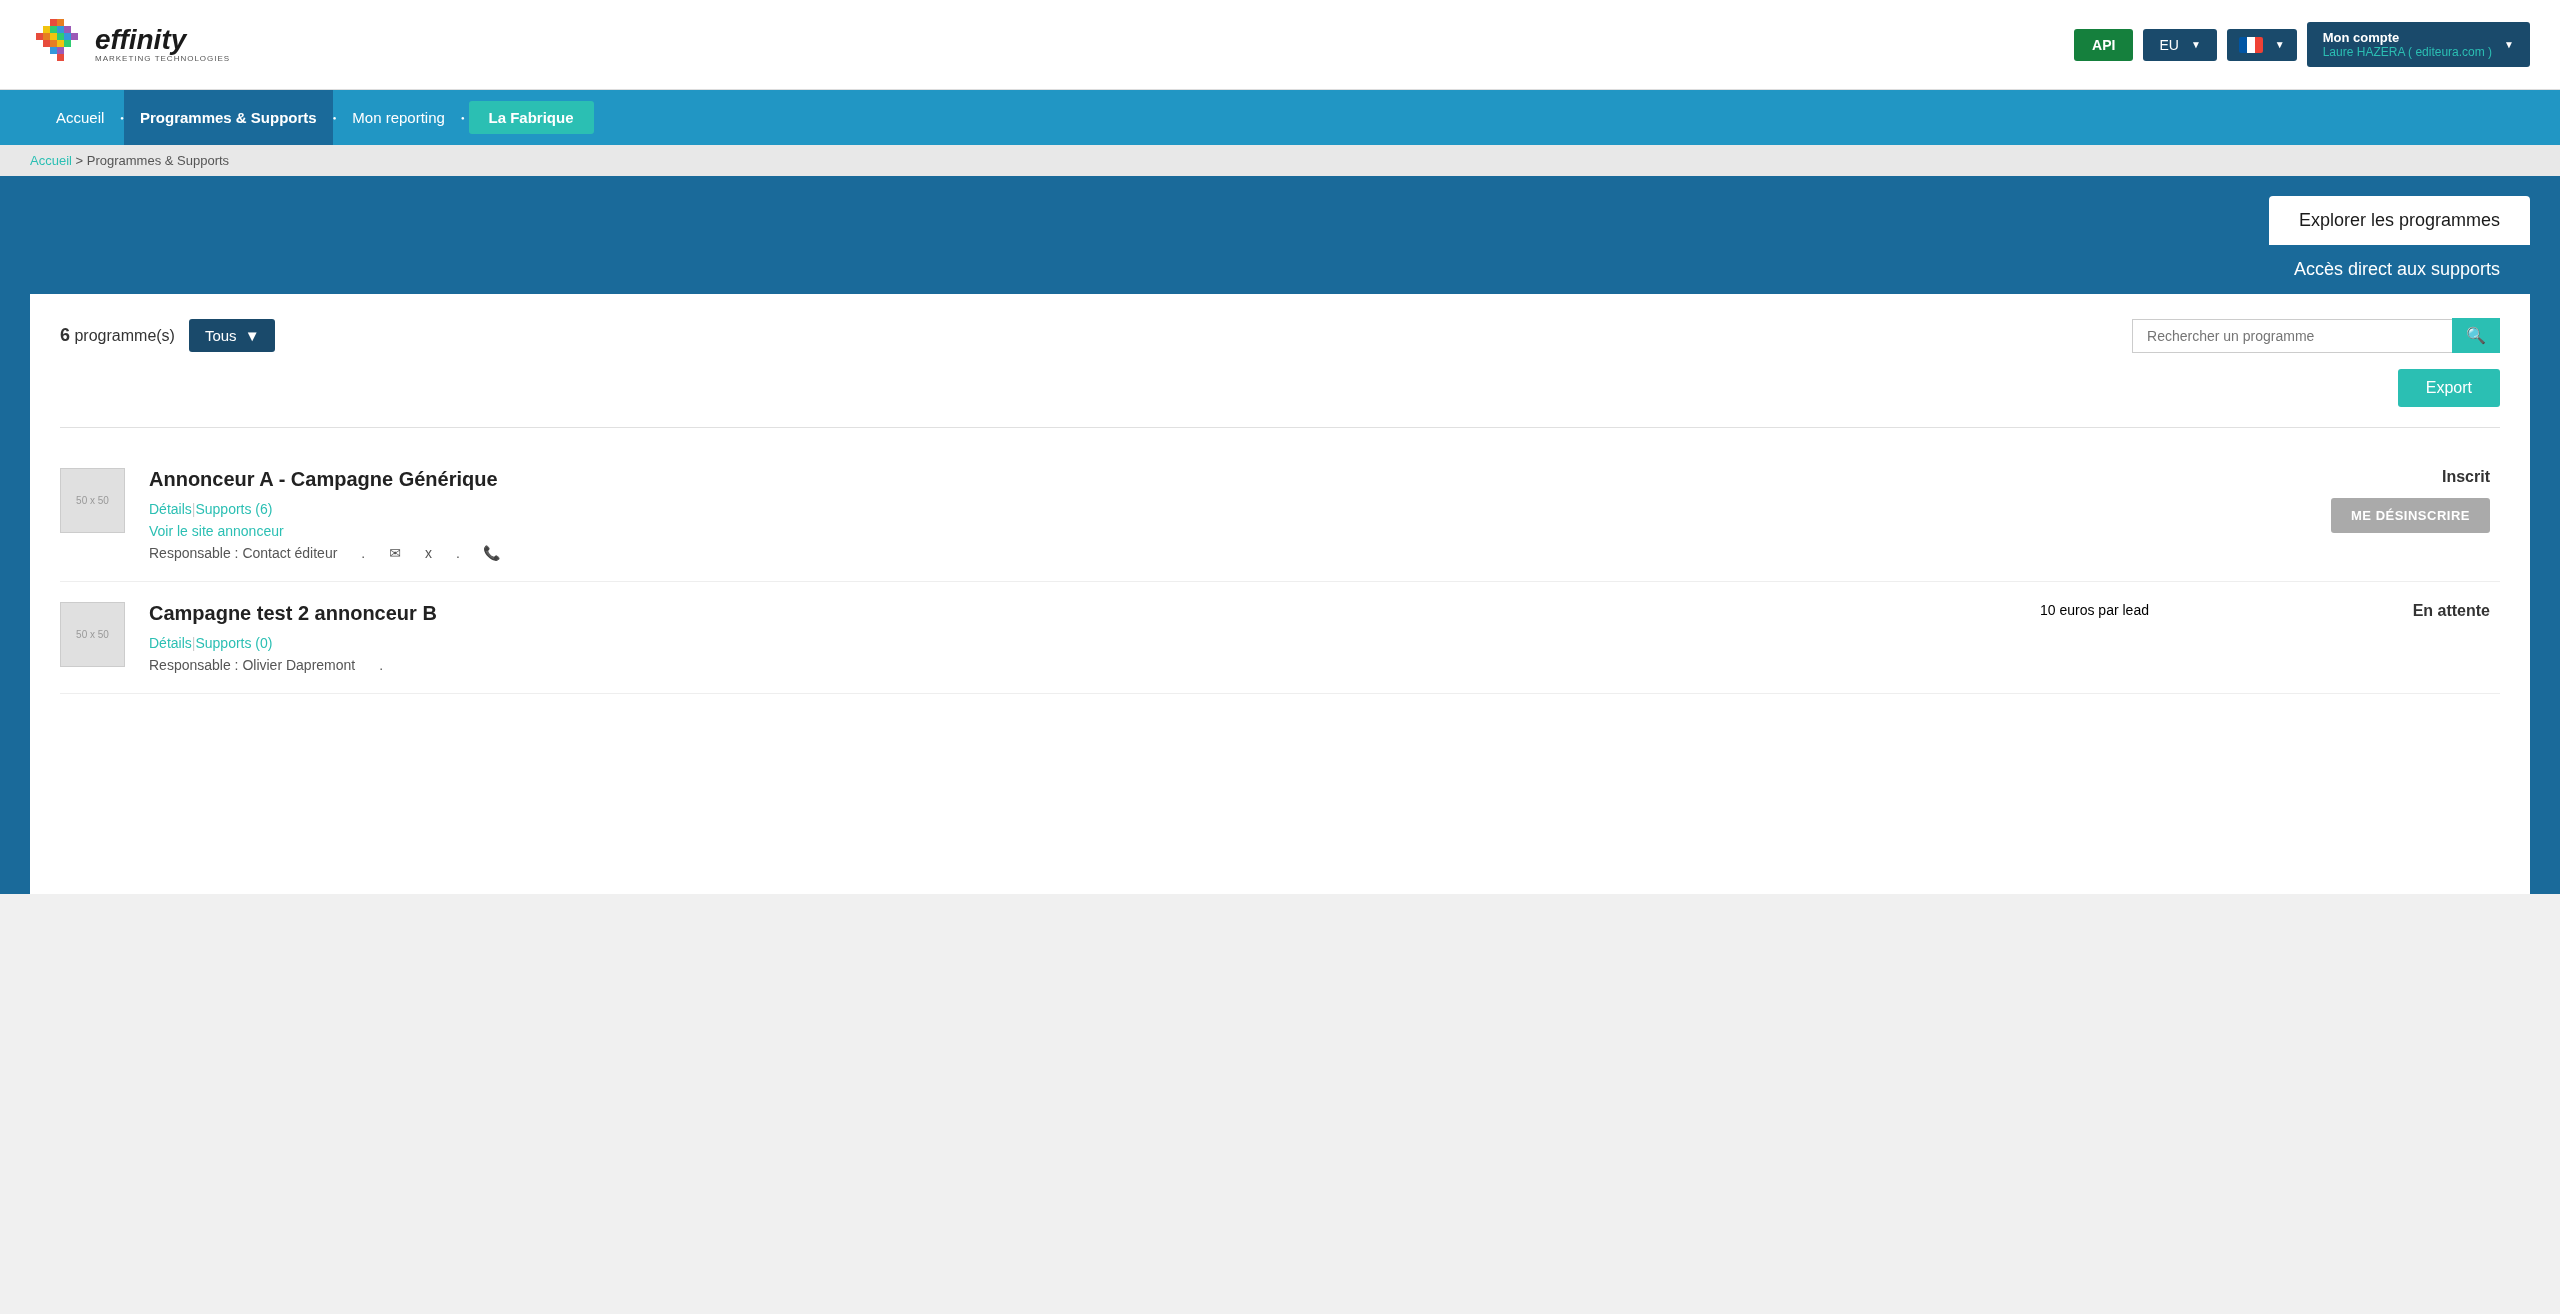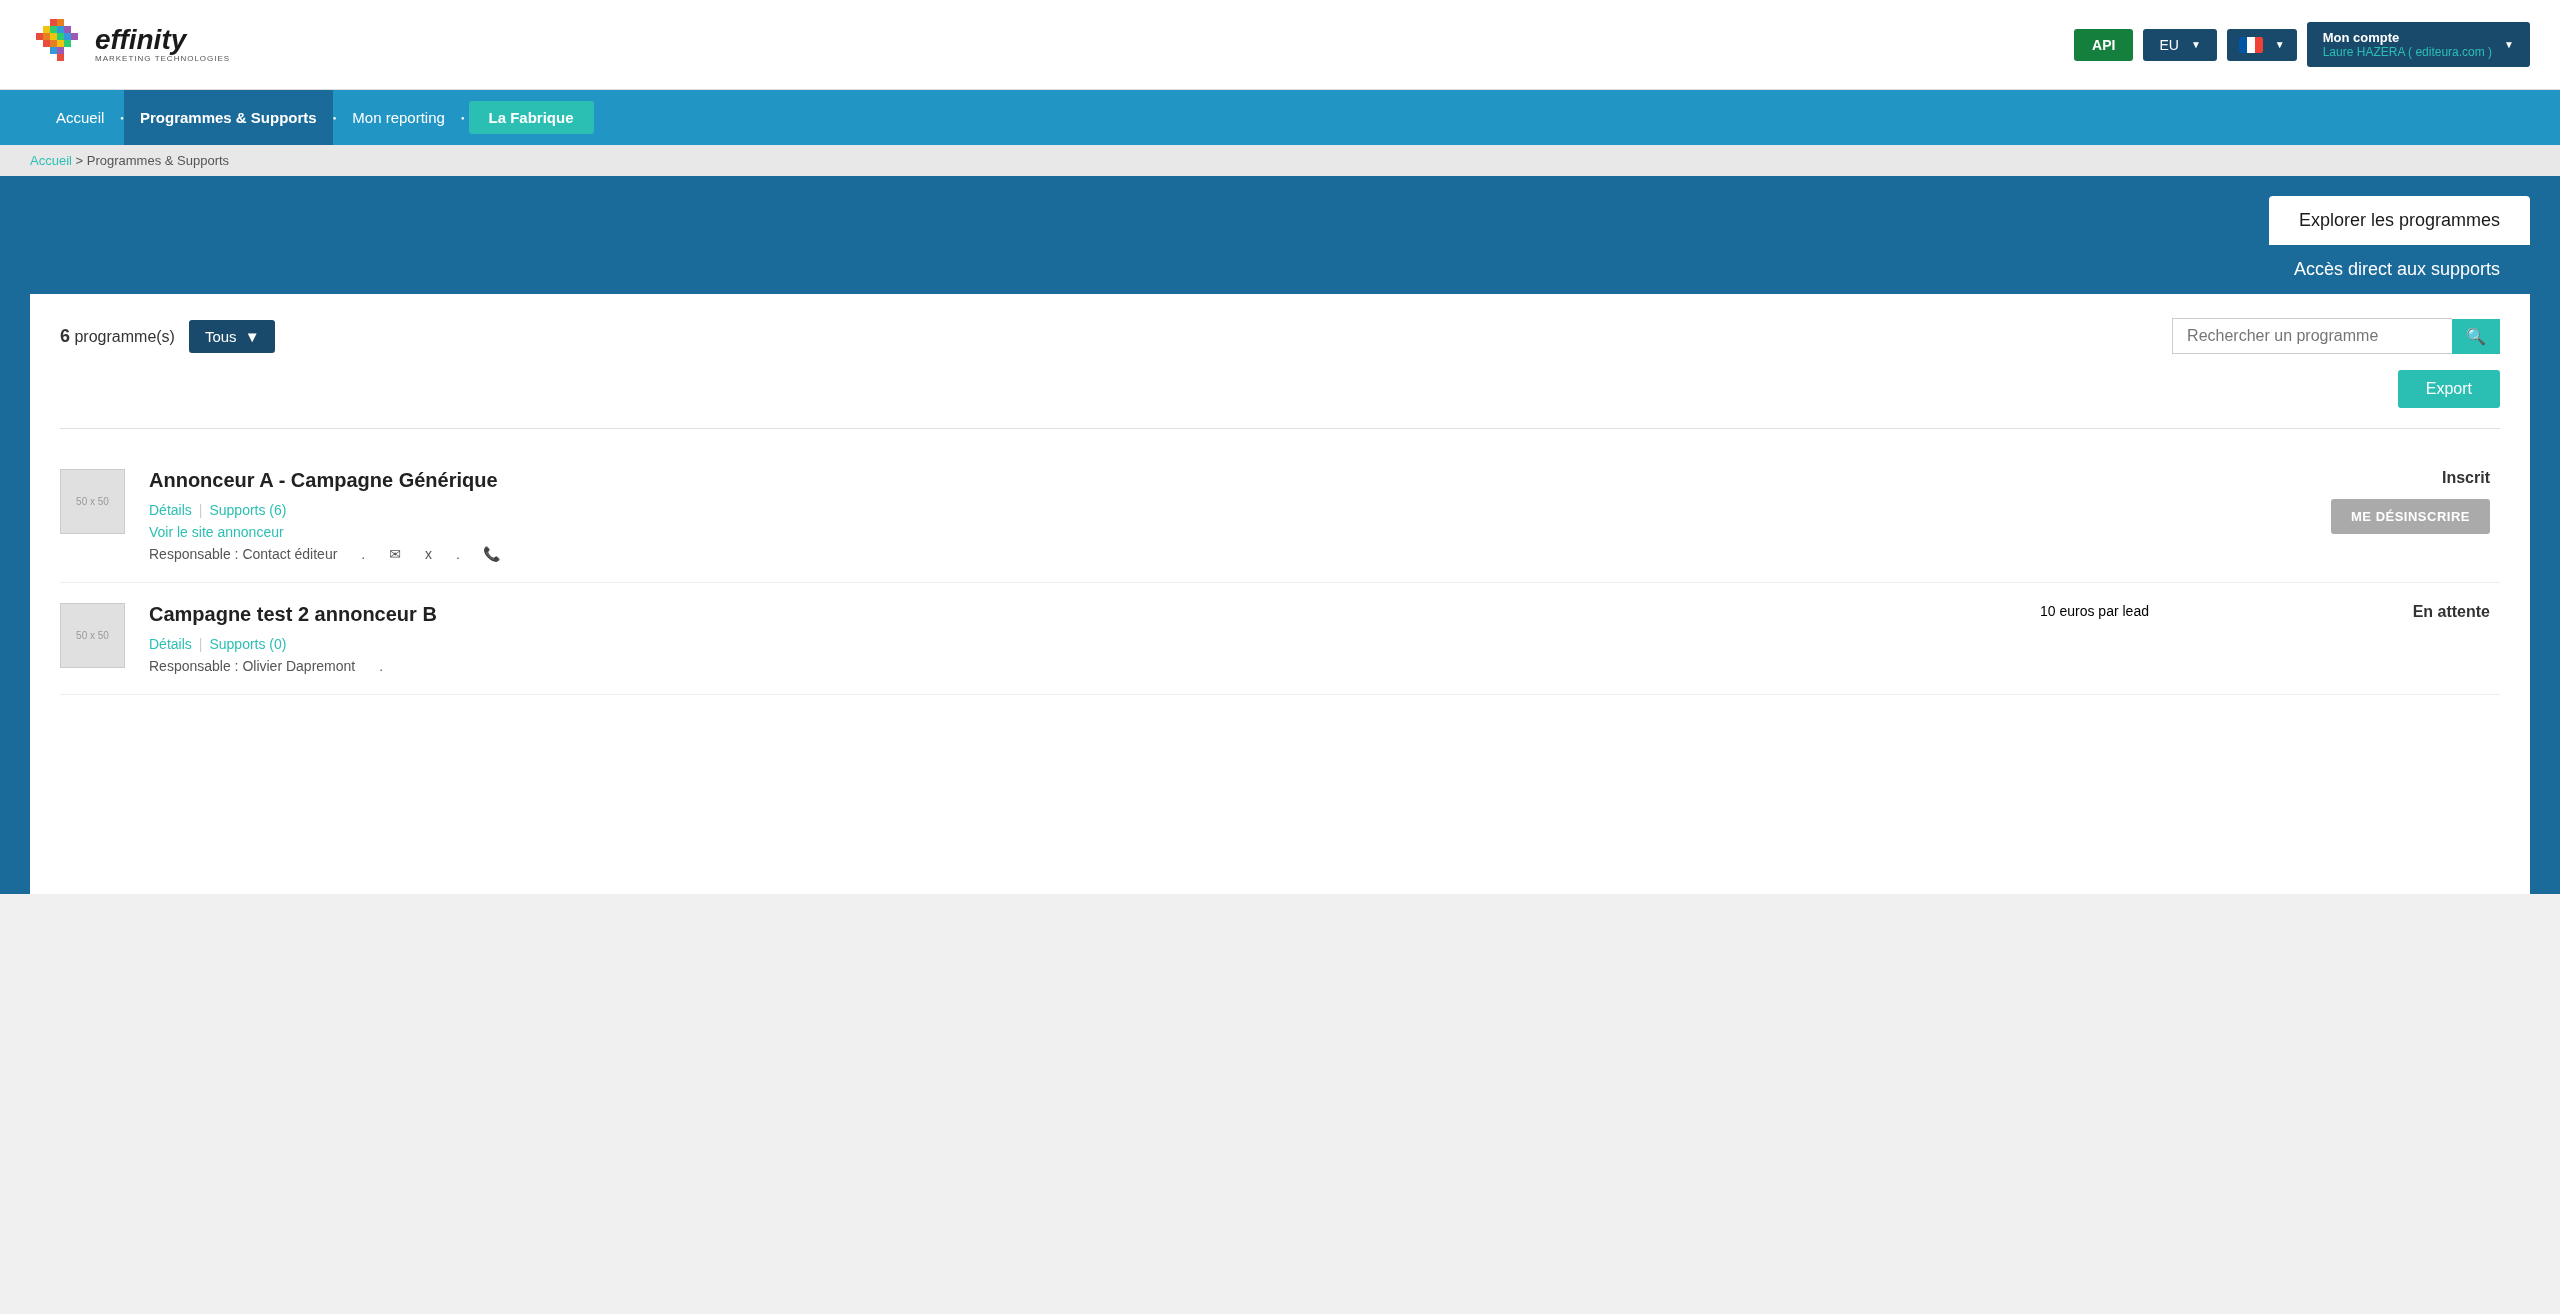--- a/index.html
+++ b/index.html
@@ -205,23 +205,23 @@
       gap: 8px;
     }
     .search-area {
       display: flex;
       align-items: center;
       gap: 0;
     }
     .search-input {
       border: 1px solid #ccc;
       padding: 8px 14px;
-      font-size: 16px;
+      font-size: 14px;
       outline: none;
-      width: 280px;
+      width: 320px;
       color: #999;
       border-right: none;
     }
     .search-btn {
       background: #2bbfb3;
       border: none;
       padding: 8px 14px;
       cursor: pointer;
       color: #fff;
       font-size: 16px;
@@ -276,21 +276,21 @@
       flex: 1;
     }
     .program-title {
       font-size: 20px;
       font-weight: bold;
       color: #222;
       margin-bottom: 10px;
     }
     .program-links {
       display: flex;
-      gap: 7px;
+      gap: 0;
       align-items: center;
       margin-bottom: 6px;
       font-size: 14px;
     }
     .program-links a {
       color: #2bbfb3;
       text-decoration: none;
     }
     .program-links .sep { color: #ccc; }
     .program-contact {

